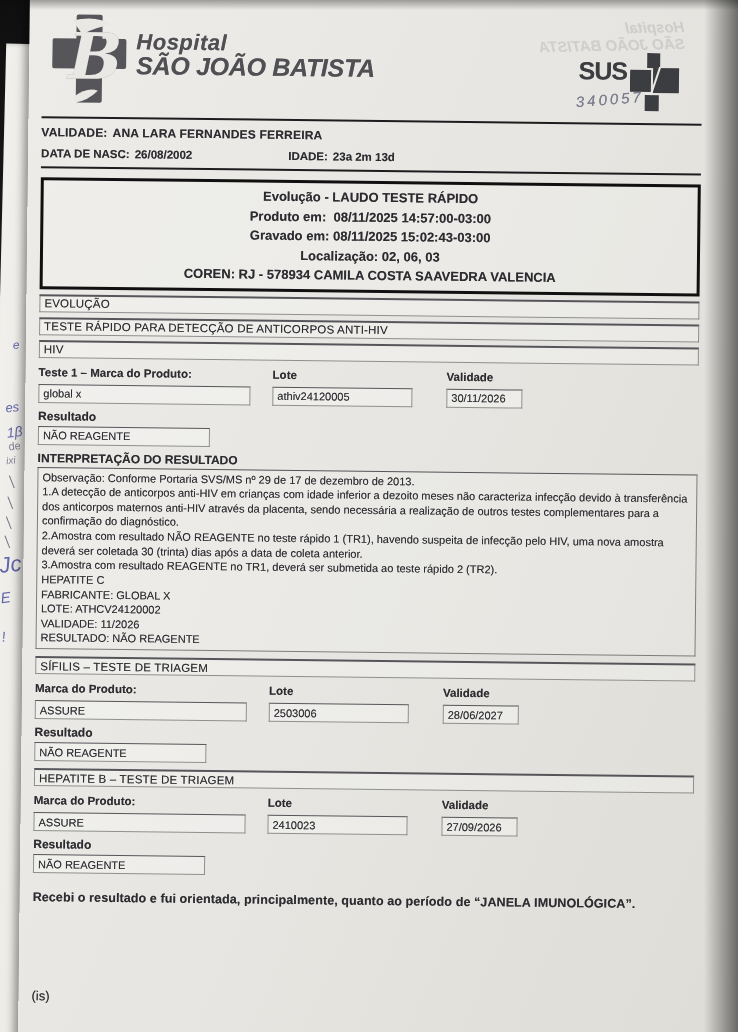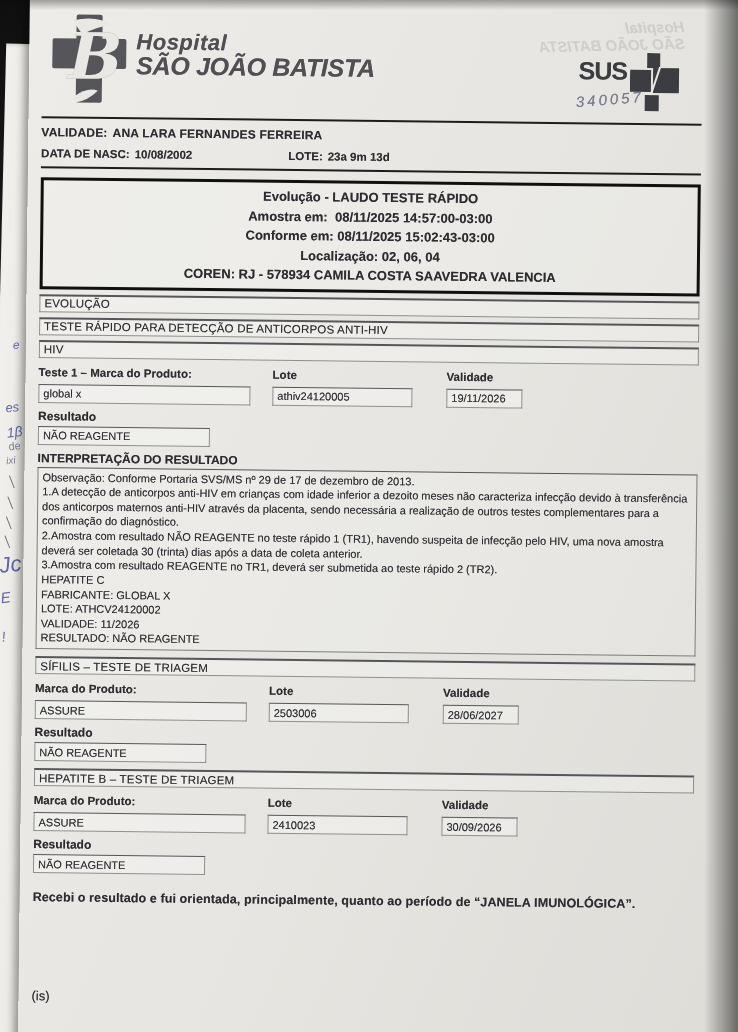--- a/index.html
+++ b/index.html
@@ -160,52 +160,52 @@
           <div class="hand-number">340057</div>
         </div>
       </div>
 
       <div class="rule" id="rule1"></div>
 
       <div class="pat">
         <span class="plabel">VALIDADE:</span><span>ANA LARA FERNANDES FERREIRA</span>
       </div>
       <div class="pat-row">
-        <span><span class="plabel">DATA DE NASC:</span><span>10/08/2002</span></span>
-        <span class="idade"><span class="plabel">LOTE:</span><span>23a 9m 13d</span></span>
+        <span><span class="plabel">DATA DE NASC:</span><span>26/08/2002</span></span>
+        <span class="idade"><span class="plabel">IDADE:</span><span>23a 2m 13d</span></span>
       </div>
 
       <div class="rule" id="rule2"></div>
 
       <div id="report-box">
         <div>Evolução - LAUDO TESTE RÁPIDO</div>
-        <div><span>Amostra em:</span>&nbsp; <span>08/11/2025 14:57:00-03:00</span></div>
-        <div><span>Conforme em:</span> <span>08/11/2025 15:02:43-03:00</span></div>
-        <div><span>Localização:</span> <span>02, 06, 04</span></div>
+        <div><span>Produto em:</span>&nbsp; <span>08/11/2025 14:57:00-03:00</span></div>
+        <div><span>Gravado em:</span> <span>08/11/2025 15:02:43-03:00</span></div>
+        <div><span>Localização:</span> <span>02, 06, 03</span></div>
         <div>COREN: RJ - 578934 CAMILA COSTA SAAVEDRA VALENCIA</div>
       </div>
 
       <div class="row-field">EVOLUÇÃO</div>
       <div class="row-field">TESTE RÁPIDO PARA DETECÇÃO DE ANTICORPOS ANTI-HIV</div>
       <div class="row-field">HIV</div>
 
       <div class="cols">
         <div class="c1"><span class="lbl">Teste 1 – Marca do Produto:</span></div>
         <div class="c2"><span class="lbl">Lote</span></div>
         <div class="c3"><span class="lbl">Validade</span></div>
       </div>
       <div class="cols">
         <div class="c1">
             <div class="fld w-marca">global x</div>
           </div>
         <div class="c2">
             <div class="fld w-lote">athiv24120005</div>
           </div>
         <div class="c3">
-            <div class="fld w-val">19/11/2026</div>
+            <div class="fld w-val">30/11/2026</div>
           </div>
       </div>
       <div class="sec-title">Resultado</div>
       <div class="fld w-res" style="margin-top:3px;">NÃO REAGENTE</div>
 
       <div class="sec-title">INTERPRETAÇÃO DO RESULTADO</div>
       <div id="interp-box">
         <p>Observação: Conforme Portaria SVS/MS nº 29 de 17 de dezembro de 2013.</p>
         <p>1.A detecção de anticorpos anti-HIV em crianças com idade inferior a dezoito meses não caracteriza infecção devido à transferência dos anticorpos maternos anti-HIV através da placenta, sendo necessária a realização de outros testes complementares para a confirmação do diagnóstico.</p>
         <p>2.Amostra com resultado NÃO REAGENTE no teste rápido 1 (TR1), havendo suspeita de infecção pelo HIV, uma nova amostra deverá ser coletada 30 (trinta) dias após a data de coleta anterior.</p>
@@ -244,21 +244,21 @@
         <div class="c3"><span class="lbl">Validade</span></div>
       </div>
       <div class="cols">
         <div class="c1">
             <div class="fld w-marca">ASSURE</div>
           </div>
         <div class="c2">
             <div class="fld w-lote">2410023</div>
           </div>
         <div class="c3">
-            <div class="fld w-val">30/09/2026</div>
+            <div class="fld w-val">27/09/2026</div>
           </div>
       </div>
       <div class="sec-title">Resultado</div>
       <div class="fld w-res" style="margin-top:3px;">NÃO REAGENTE</div>
 
       <div class="statement">Recebi o resultado e fui orientada, principalmente, quanto ao período de “JANELA IMUNOLÓGICA”.</div>
 
       <div class="initials">(is)</div>
 
       <div class="footer">

